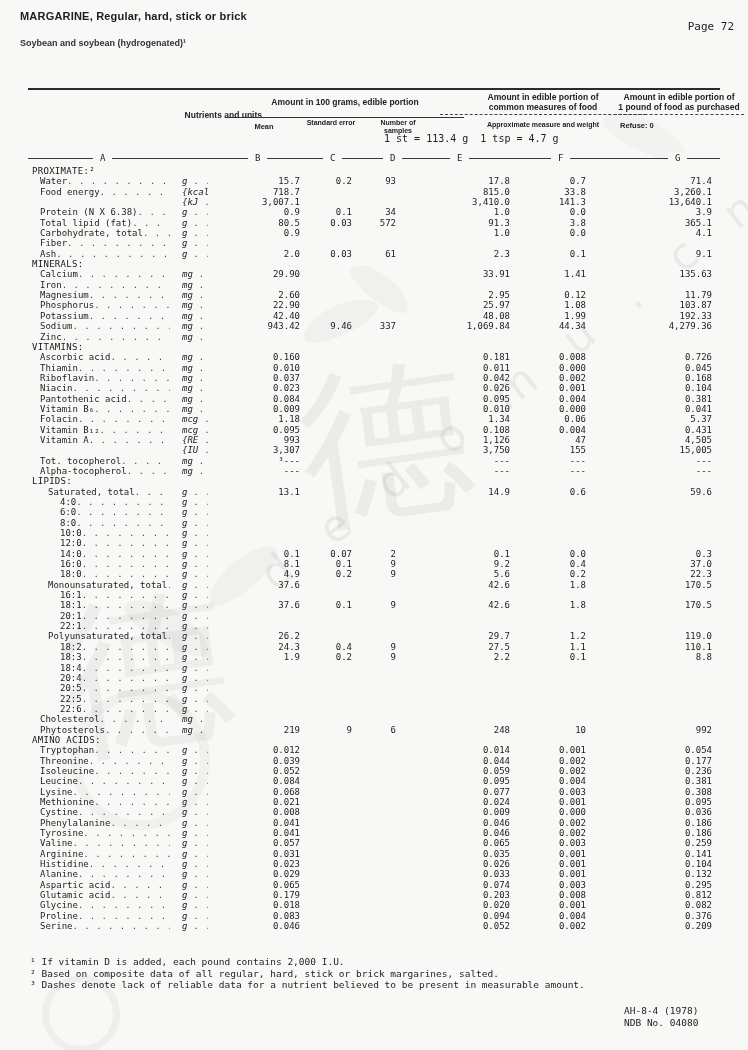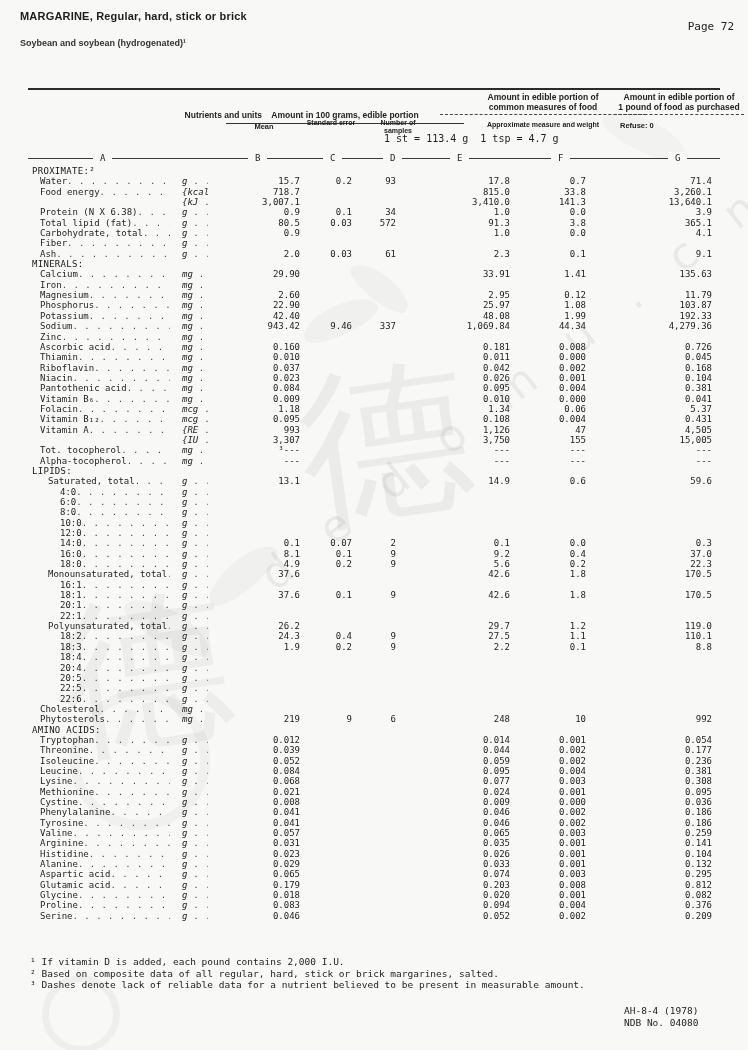--- a/index.html
+++ b/index.html
@@ -26,21 +26,21 @@
   
   .title1{position:absolute;left:20px;top:10px;font-family:"Liberation Sans","DejaVu Sans",sans-serif;
           font-size:11px;font-weight:700;letter-spacing:.2px;z-index:2;}
   .title2{position:absolute;left:20px;top:38px;font-family:Liberation Sans, sans-serif;
           font-size:9px;font-weight:600;color:#333;z-index:2;}
   .pageno{position:absolute;right:14px;top:20px;font-size:11px;z-index:2;}
   
   .thead{position:absolute;left:28px;top:88px;width:692px;height:76px;border-top:2px solid #2b2b2b;z-index:2;}
   .h{position:absolute;font-family:"Liberation Sans","DejaVu Sans",sans-serif;font-weight:700;color:#222;}
   .h-nutrients{left:58px;top:20px;width:176px;text-align:right;font-size:8.5px;}
-  .h-b{left:198px;top:20px;width:238px;text-align:center;font-size:8.5px;border-bottom:1px solid #333;padding-bottom:3px;}
+  .h-b{left:198px;top:7px;width:238px;text-align:center;font-size:8.5px;border-bottom:1px solid #333;padding-bottom:10px;}
   .h-mean{left:206px;top:32px;width:60px;text-align:center;font-size:7.5px;}
   .h-se{left:272px;top:29px;width:62px;text-align:center;font-size:7px;line-height:8px;}
   .h-n{left:338px;top:29px;width:64px;text-align:center;font-size:7px;line-height:8px;}
   .h-ef{left:412px;top:2px;width:206px;text-align:center;font-size:8.5px;line-height:10px;border-bottom:1px dashed #444;padding-bottom:2px;}
   .h-approx{left:412px;top:31px;width:206px;text-align:center;font-size:7px;}
   .h-measure{left:356px;top:43px;font-family:"DejaVu Sans Mono",monospace;font-weight:400;font-size:10px;white-space:pre;color:#1d1d1d;}
   .h-g{left:586px;top:2px;width:130px;text-align:center;font-size:8.5px;line-height:10px;border-bottom:1px dashed #444;padding-bottom:2px;}
   .h-refuse{left:592px;top:31px;width:100px;text-align:left;font-size:7.5px;}
   .letters{position:absolute;left:0;top:62px;width:692px;height:12px;}
   .letters .line{position:absolute;left:0;right:0;top:6px;border-top:1px solid #3a3a3a;}
@@ -301,20 +301,21 @@
         <span class="dots"></span>
       </span>
       <span class="unit hasdots">mg</span>
       <span class="cell c-b"></span>
       <span class="cell c-c"></span>
       <span class="cell c-d"></span>
       <span class="cell c-e"></span>
       <span class="cell c-f"></span>
       <span class="cell c-g"></span>
     </div>
+    <div class="sec">VITAMINS:</div>
     <div class="row">
       <span class="lbl ind1">
         <span class="lt">Ascorbic acid</span>
         <span class="dots"></span>
       </span>
       <span class="unit hasdots">mg</span>
       <span class="cell c-b">0.160</span>
       <span class="cell c-c"></span>
       <span class="cell c-d"></span>
       <span class="cell c-e">0.181</span>

